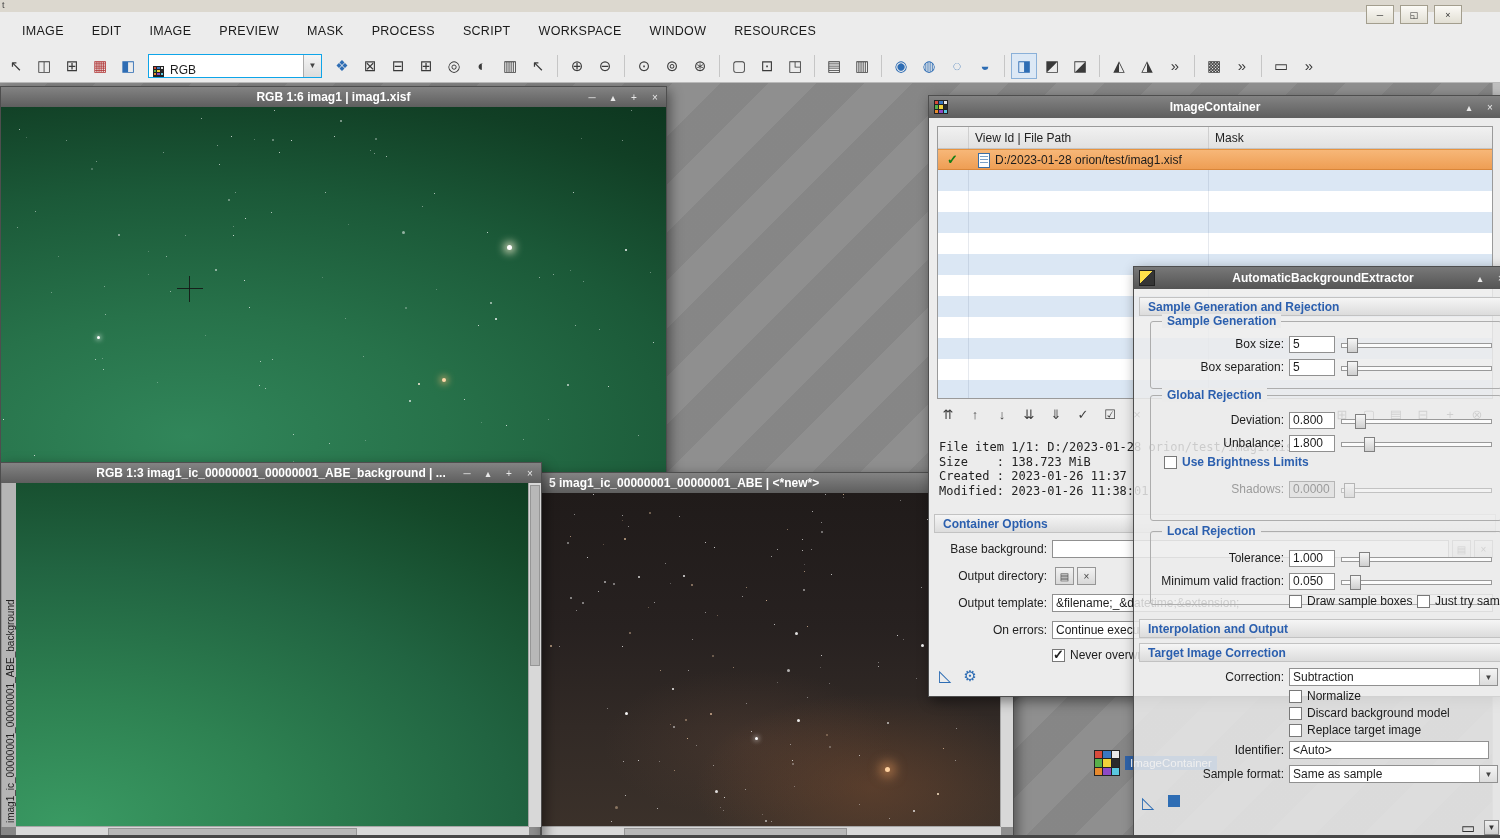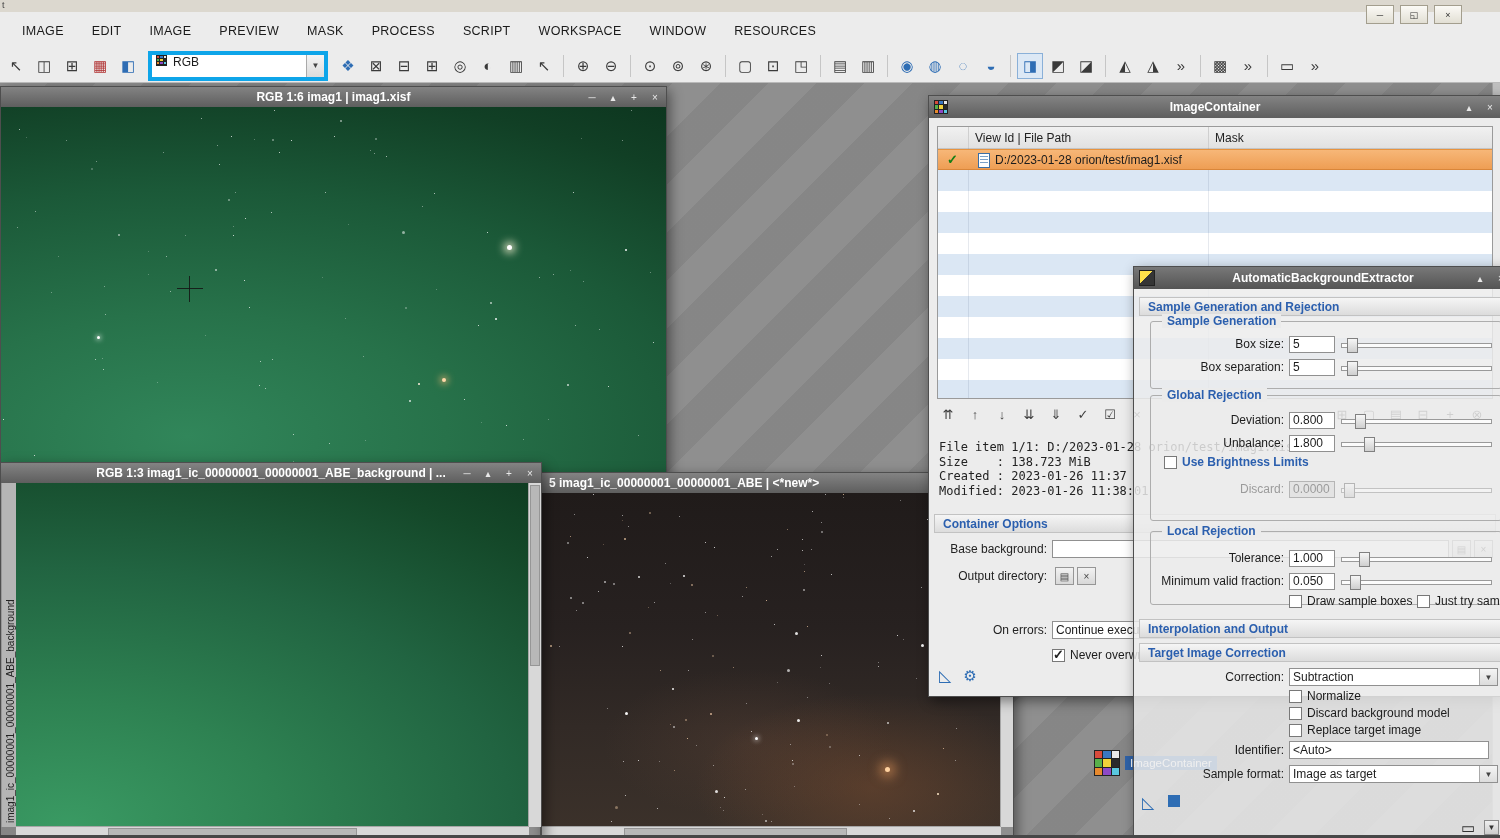--- a/index.html
+++ b/index.html
@@ -16,21 +16,21 @@
   .menubar{position:absolute;top:12px;left:0;right:0;height:37px;background:#ececec;display:flex;
            align-items:center;padding-left:8px;border-bottom:1px solid #d8d8d8;z-index:5;}
   .menu-item{padding:0 14px;font-size:12.5px;color:#1a1a1a;letter-spacing:.3px;}
   .toolbar{position:absolute;top:49px;left:0;right:0;height:33px;background:#ececec;border-bottom:1px solid #b9b9b9;
            display:flex;align-items:center;padding-left:2px;z-index:5;}
   .tbgroup{display:flex;align-items:center;}
   .tb-icon{width:24px;height:24px;display:flex;align-items:center;justify-content:center;font-size:15px;
            margin:0 1px;border:1px solid transparent;}
   .tb-icon.pressed{border:1px solid #8ab0d8;background:#dce8f5;}
   .tb-sep{width:1px;height:22px;background:#c6c6c6;margin:0 5px;}
-  .combo{width:168px;height:22px;background:#fff;border:4px solid #0ea5e9;display:flex;align-items:flex-start;
+  .combo{width:168px;height:22px;background:#fff;border:1px solid #0ea5e9;display:flex;align-items:flex-end;
          margin:0 6px;padding-left:4px;gap:6px;}
   .arrowbox{margin-left:auto;width:17px;height:100%;background:linear-gradient(#f4f4f4,#dcdcdc);
             border-left:1px solid #aaa;display:flex;align-items:center;justify-content:center;font-size:8px;color:#444;flex:none;}
   
   .win{position:absolute;box-shadow:3px 4px 12px rgba(0,0,0,.45);border:1px solid #4e4e4e;}
   .wtitle{position:absolute;left:0;right:0;top:0;height:20px;background:linear-gradient(#838383,#5e5e5e);
           display:flex;align-items:center;justify-content:center;color:#fff;font-weight:bold;font-size:12px;
           white-space:nowrap;overflow:hidden;}
   .wtitle.left{justify-content:flex-start;padding-left:8px;}
   .wbtns{position:absolute;right:5px;top:0;height:20px;display:flex;align-items:center;gap:9px;}
@@ -585,20 +585,24 @@
       <span class="olabel">Base background:</span>
       <span class="tinput" style="flex:1"></span>
       <span class="mini-btn">▤</span>
       <span class="mini-btn">×</span>
     </div>
     <div class="orow" style="top:470px">
       <span class="olabel">Output directory:</span>
       <span class="mini-btn">▤</span>
       <span class="mini-btn">×</span>
     </div>
+    <div class="orow" style="top:497px">
+      <span class="olabel">Output template:</span>
+      <span class="tinput" style="flex:1">&amp;filename;_&amp;datetime;&amp;extension;</span>
+    </div>
     <div class="orow" style="top:524px">
       <span class="olabel">On errors:</span>
       <span class="tinput" style="width:204px">
         <span>Continue execution</span>
         <span class="arrowbox">▼</span>
       </span>
     </div>
     <div class="orow" style="top:549px">
       <span class="cbitem" style="margin-left:115px">
         <span class="cb checked"></span>
@@ -679,21 +683,21 @@
         <span class="ninput">1.800</span>
         <span class="slider">
             <i class="handle" style="left:15%"></i>
           </span>
       </div>
       <span class="acb" style="left:30px;top:166px">
         <span class="cb"></span>
         <span style="font-weight:bold;color:#2b5fae">Use Brightness Limits</span>
       </span>
       <div class="arow" style="top:189px">
-        <span class="alabel dim">Discard:</span>
+        <span class="alabel dim">Shadows:</span>
         <span class="ninput dis">0.0000</span>
         <span class="slider dis">
             <i class="handle" style="left:2%"></i>
           </span>
       </div>
 
       <div class="agroup" style="top:242px;height:72px"></div>
       <span class="gtitle" style="left:28px;top:235px">Local Rejection</span>
       <div class="arow" style="top:258px">
         <span class="alabel">Tolerance:</span>
@@ -740,21 +744,21 @@
         <span class="cb"></span>
         <span>Replace target image</span>
       </span>
       <div class="arow" style="top:450px">
         <span class="alabel">Identifier:</span>
         <span class="tinput" style="width:200px">&lt;Auto&gt;</span>
       </div>
       <div class="arow" style="top:474px">
         <span class="alabel">Sample format:</span>
         <span class="dropdown">
-          <span>Image as target</span>
+          <span>Same as sample</span>
           <span class="arrowbox">▼</span>
         </span>
       </div>
 
       <span style="position:absolute;left:8px;top:504px;color:#2e6db4;font-size:16px">◺</span>
       <span style="position:absolute;left:34px;top:506px;width:12px;height:12px;background:#2e6db4"></span>
       <span style="position:absolute;left:327px;top:530px;color:#333;font-size:15px">▭</span>
       <span style="position:absolute;left:351px;top:530px;color:#2e6db4;font-size:15px">◪</span>
     </div>
   </div>

